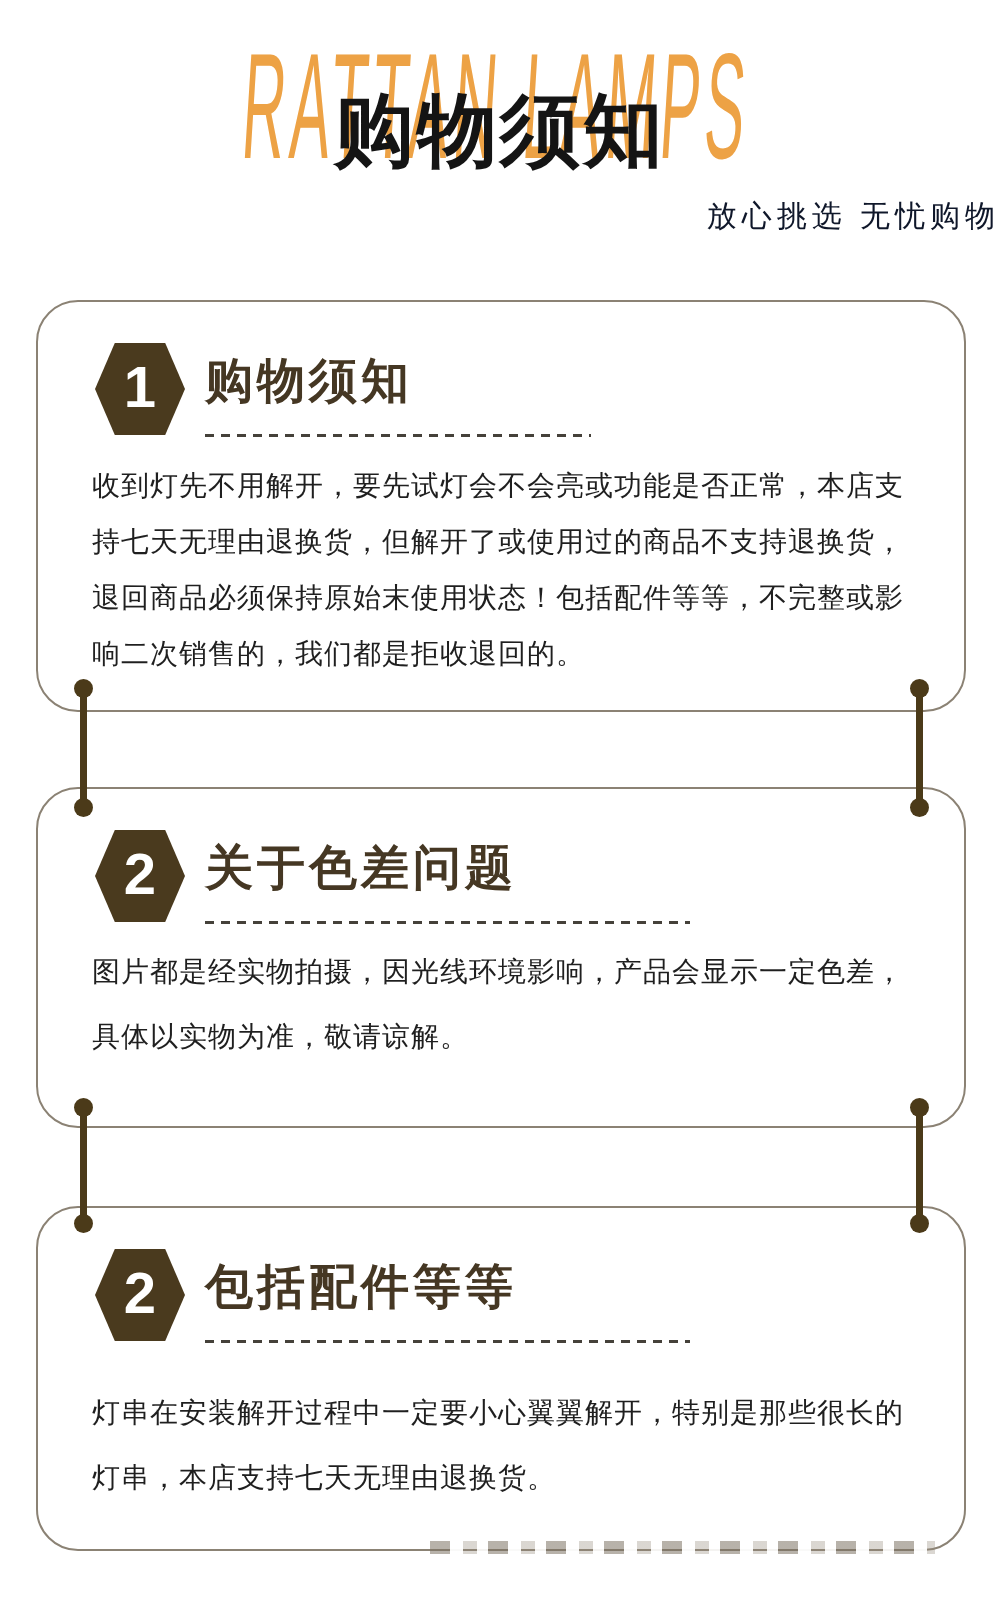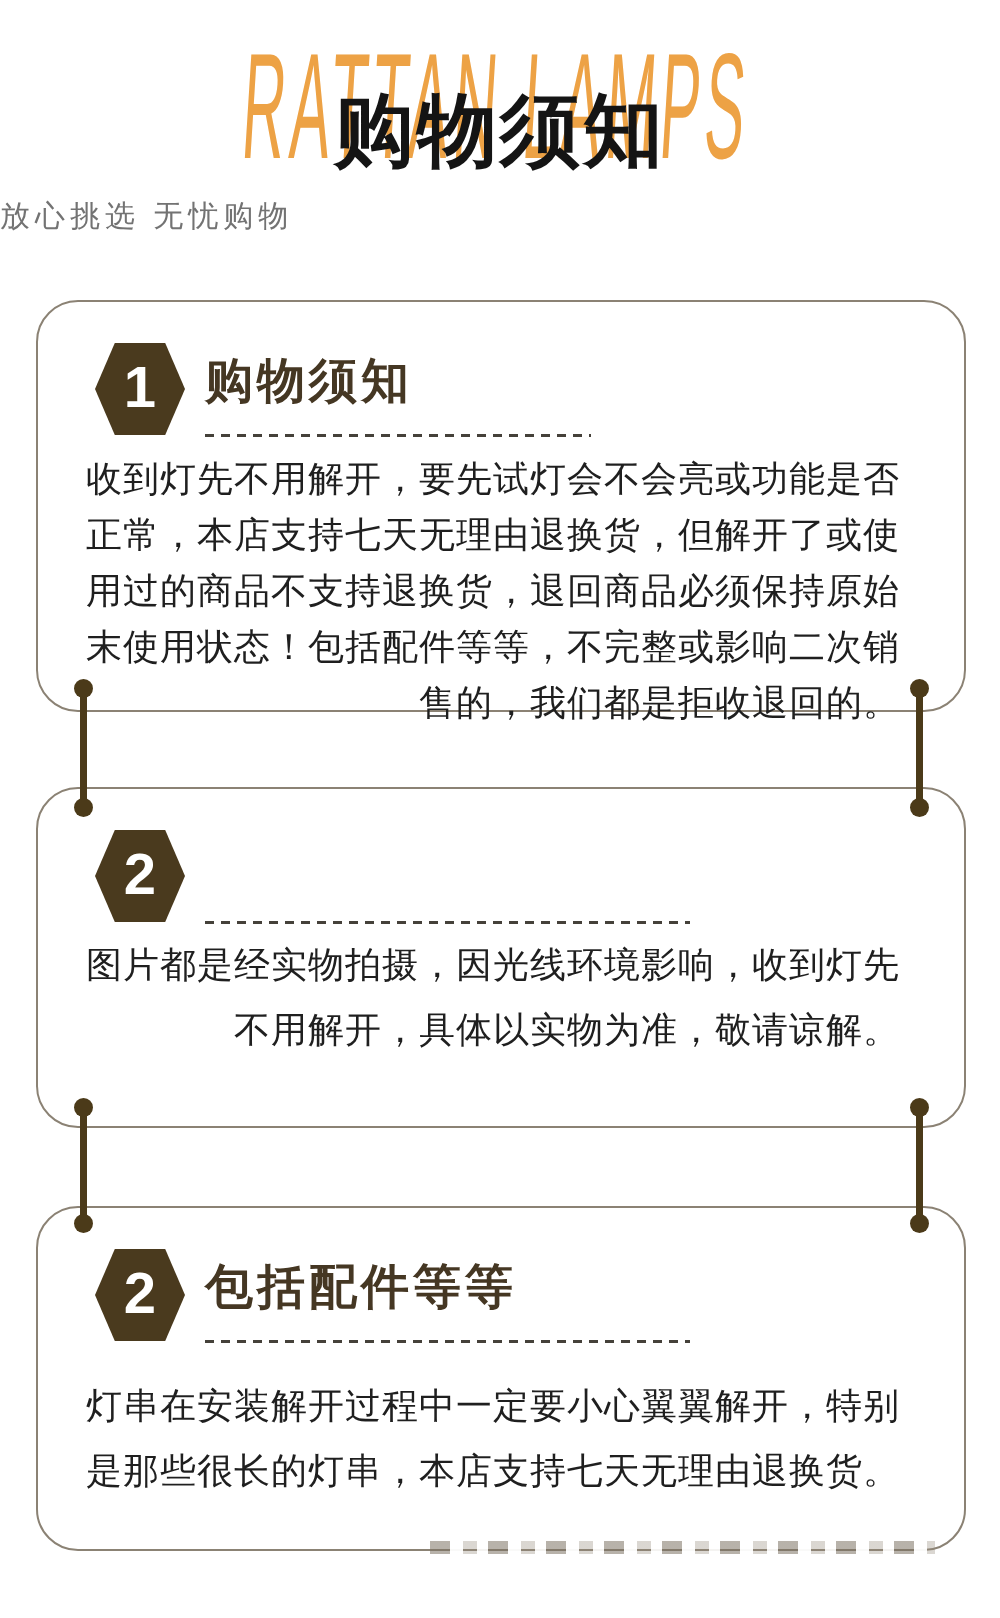--- a/index.html
+++ b/index.html
@@ -33,22 +33,22 @@
   }
   .page-title{
     position:absolute;left:0;right:0;top:78px;
     margin:0;text-align:center;
     font-size:80px;font-weight:bold;
     letter-spacing:3px;color:#141414;
     z-index:2;
   }
   .subtitle{
     position:absolute;left:0;right:0;top:196px;
-    text-align:left;
-    font-size:30px;letter-spacing:5px;color:#737373;
+    text-align:right;
+    font-size:30px;letter-spacing:5px;color:#0f172a;
     z-index:2;
   }
 
   
   .card{
     position:absolute;left:36px;width:930px;
     box-sizing:border-box;
     background:#fff;
     border:2px solid var(--card-border);
     border-radius:42px;
@@ -75,25 +75,25 @@
     color:var(--title-brown);line-height:1.2;
   }
   .dashes{
     position:absolute;left:167px;top:132px;height:3px;
     background:repeating-linear-gradient(90deg,#45413a 0 9px,transparent 9px 16px);
   }
   .card1 .dashes{width:386px;}
   .card2 .dashes,.card3 .dashes{width:485px;}
 
   .section-body{
-    position:absolute;left:42px;margin:5px;
+    position:absolute;left:42px;margin:12px;
     width:815px;
-    font-size:36px;letter-spacing:1px;
+    font-size:28px;letter-spacing:1px;
     color:var(--body-text);
-    text-align:right;
+    text-align:left;
   }
   .card1 .section-body{top:144px;line-height:56px;}
   .card2 .section-body{top:138px;line-height:65px;}
   .card3 .section-body{top:160px;line-height:65px;}
 
   
   .connector{
     position:absolute;width:7px;
     background:var(--connector);
     border-radius:4px;
@@ -142,22 +142,23 @@
     <p class="section-body">收到灯先不用解开，要先试灯会不会亮或功能是否正常，本店支持七天无理由退换货，但解开了或使用过的商品不支持退换货，退回商品必须保持原始末使用状态！包括配件等等，不完整或影响二次销售的，我们都是拒收退回的。</p>
   </section>
 
   <div class="connector c1 cl"></div>
   <div class="connector c1 cr"></div>
 
   <section class="card card2">
     <div class="hexagon">
       <span>2</span>
     </div>
+    <h2 class="section-title">关于色差问题</h2>
     <div class="dashes"></div>
-    <p class="section-body">图片都是经实物拍摄，因光线环境影响，收到灯先不用解开，具体以实物为准，敬请谅解。</p>
+    <p class="section-body">图片都是经实物拍摄，因光线环境影响，产品会显示一定色差，具体以实物为准，敬请谅解。</p>
   </section>
 
   <div class="connector c2 cl"></div>
   <div class="connector c2 cr"></div>
 
   <section class="card card3">
     <div class="hexagon">
       <span>2</span>
     </div>
     <h2 class="section-title">包括配件等等</h2>

